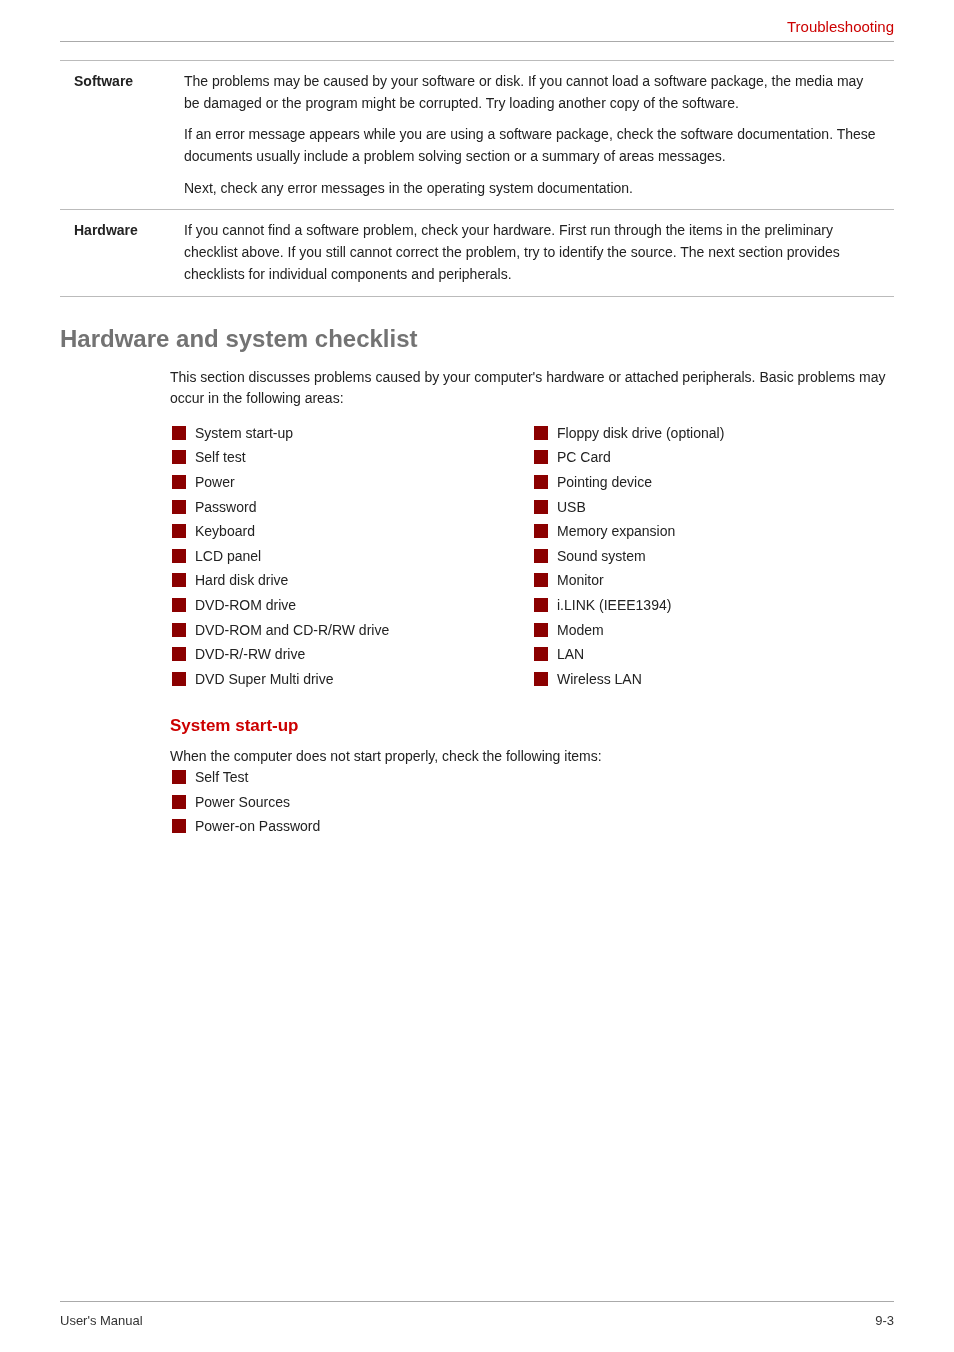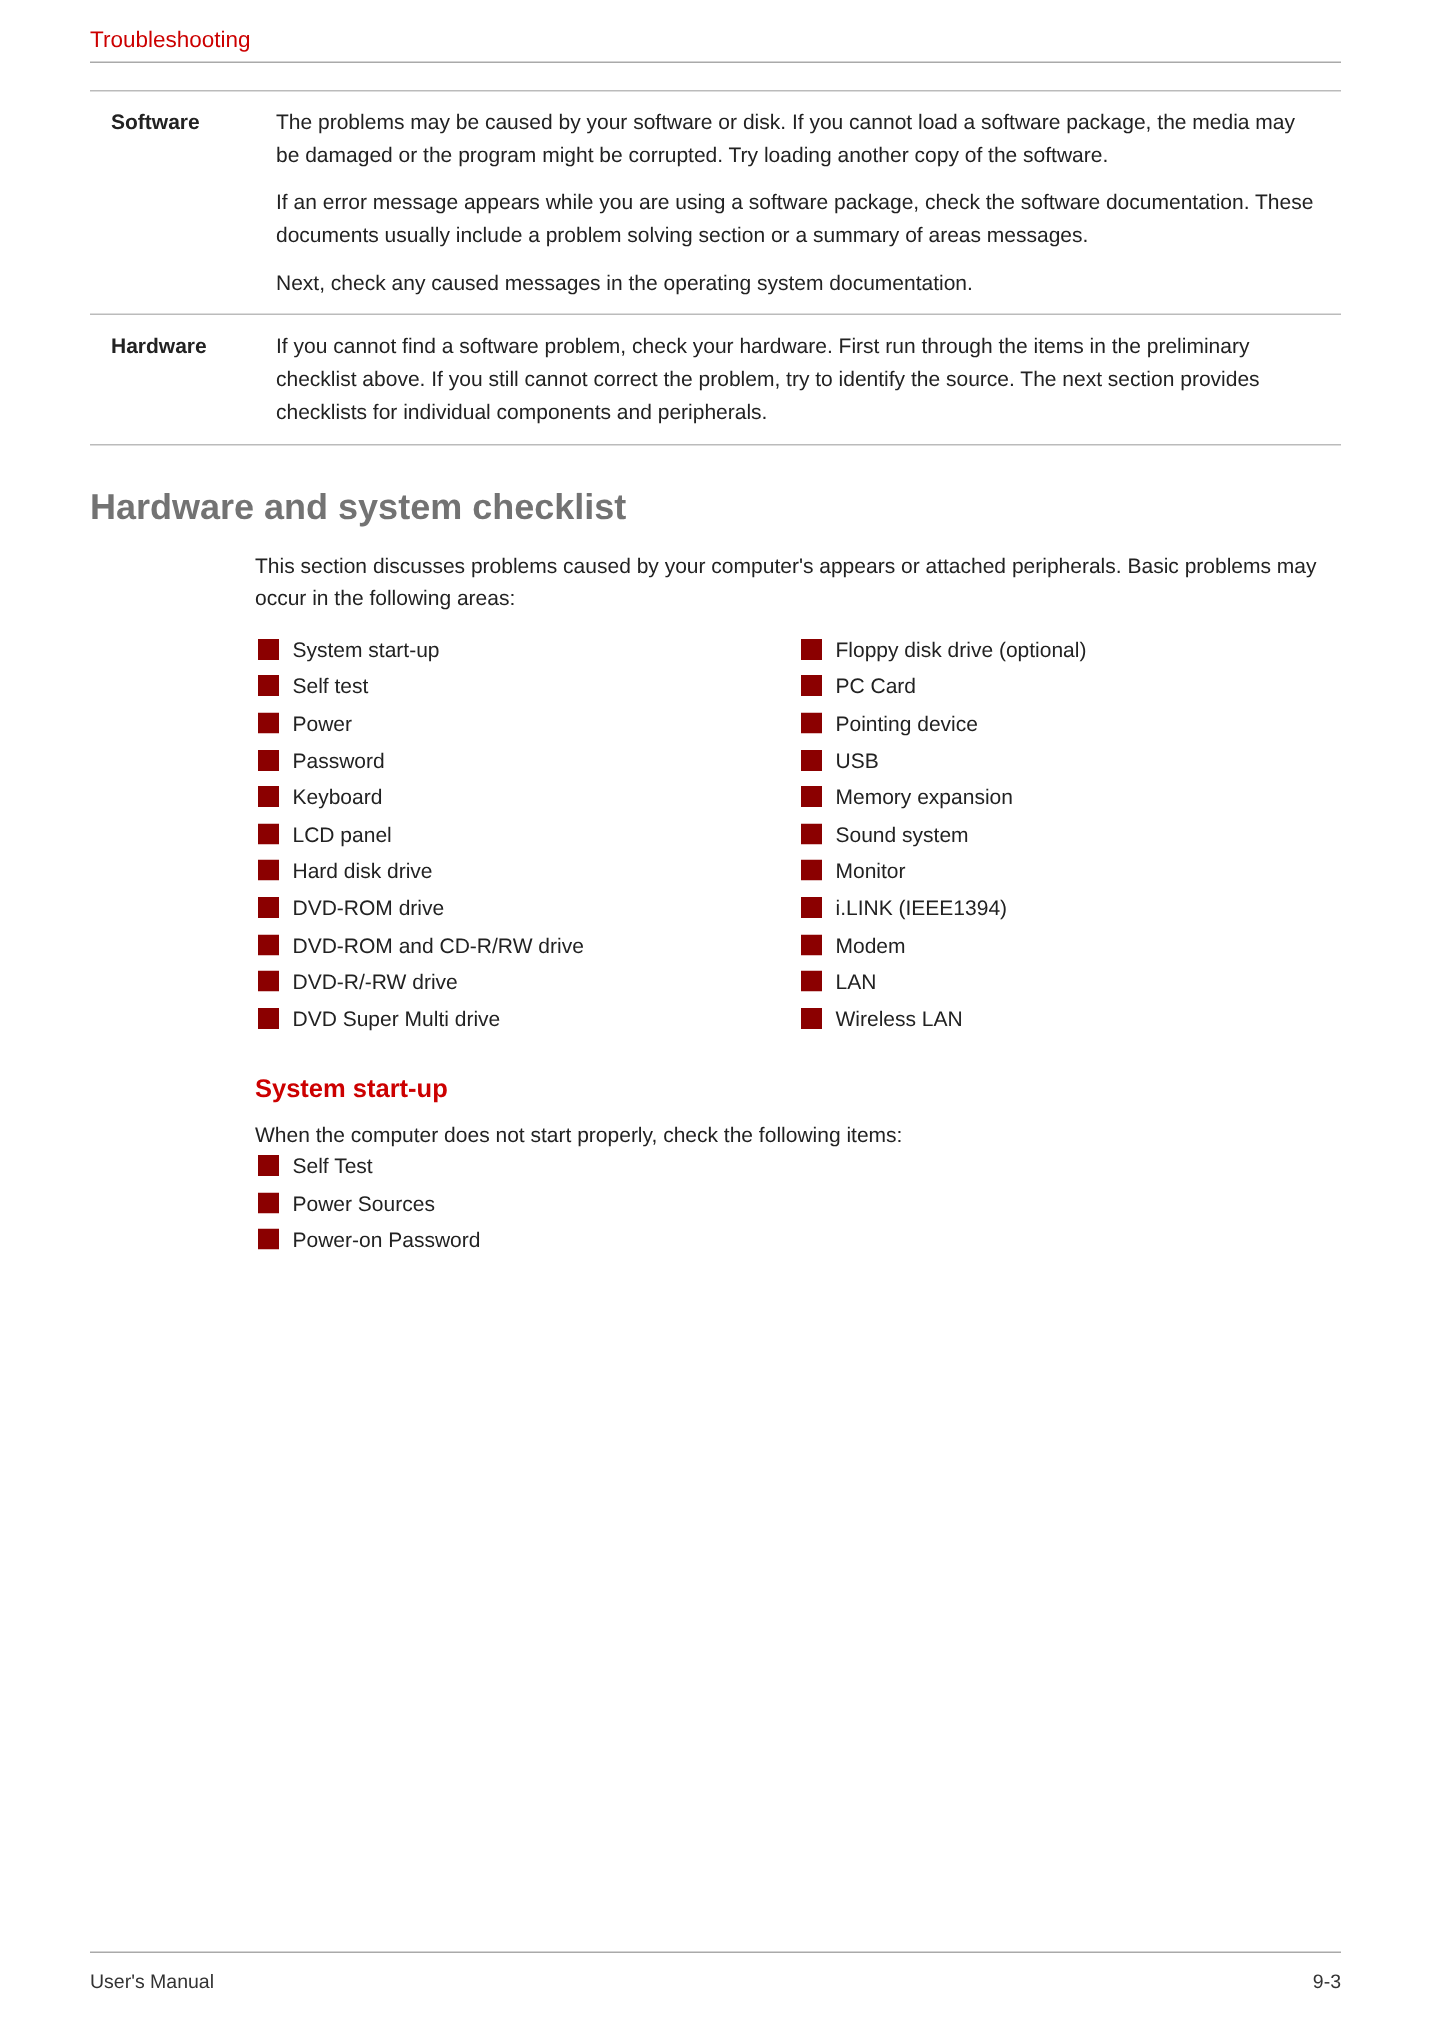--- a/index.html
+++ b/index.html
@@ -17,21 +17,21 @@
       width: 954px;
       min-height: 1352px;
       padding: 0 60px;
       position: relative;
     }
 
     
     .page-header {
       border-bottom: 1px solid #aaa;
       padding: 18px 0 6px 0;
-      text-align: left;
+      text-align: right;
       margin-bottom: 18px;
     }
 
     .page-header-title {
       color: #c00;
       font-size: 15px;
     }
 
     
     .definition-table {
@@ -162,35 +162,35 @@
     <span class="page-header-title">Troubleshooting</span>
   </div>
 
   <table class="definition-table">
     <tbody id="def-table-body">
         <tr>
           <td class="def-term">Software</td>
           <td class="def-desc">
             <p>The problems may be caused by your software or disk. If you cannot load a software package, the media may be damaged or the program might be corrupted. Try loading another copy of the software.</p>
             <p>If an error message appears while you are using a software package, check the software documentation. These documents usually include a problem solving section or a summary of areas messages.</p>
-            <p>Next, check any caused messages in the operating system documentation.</p>
+            <p>Next, check any error messages in the operating system documentation.</p>
           </td>
         </tr>
         <tr>
           <td class="def-term">Hardware</td>
           <td class="def-desc">
             <p>If you cannot find a software problem, check your hardware. First run through the items in the preliminary checklist above. If you still cannot correct the problem, try to identify the source. The next section provides checklists for individual components and peripherals.</p>
           </td>
         </tr>
       </tbody>
   </table>
 
   <div class="section-heading">Hardware and system checklist</div>
 
-  <p class="intro-para">This section discusses problems caused by your computer's appears or attached peripherals. Basic problems may occur in the following areas:</p>
+  <p class="intro-para">This section discusses problems caused by your computer's hardware or attached peripherals. Basic problems may occur in the following areas:</p>
 
   <div class="bullet-columns">
     <div class="bullet-col" id="left-col">
         <div class="bullet-item">
           <svg class="bullet-icon" viewBox="0 0 14 14">
             <rect x="0" y="0" width="14" height="14" fill="#8b0000"></rect>
           </svg>
           <span>System start-up</span>
         </div>
         <div class="bullet-item">

